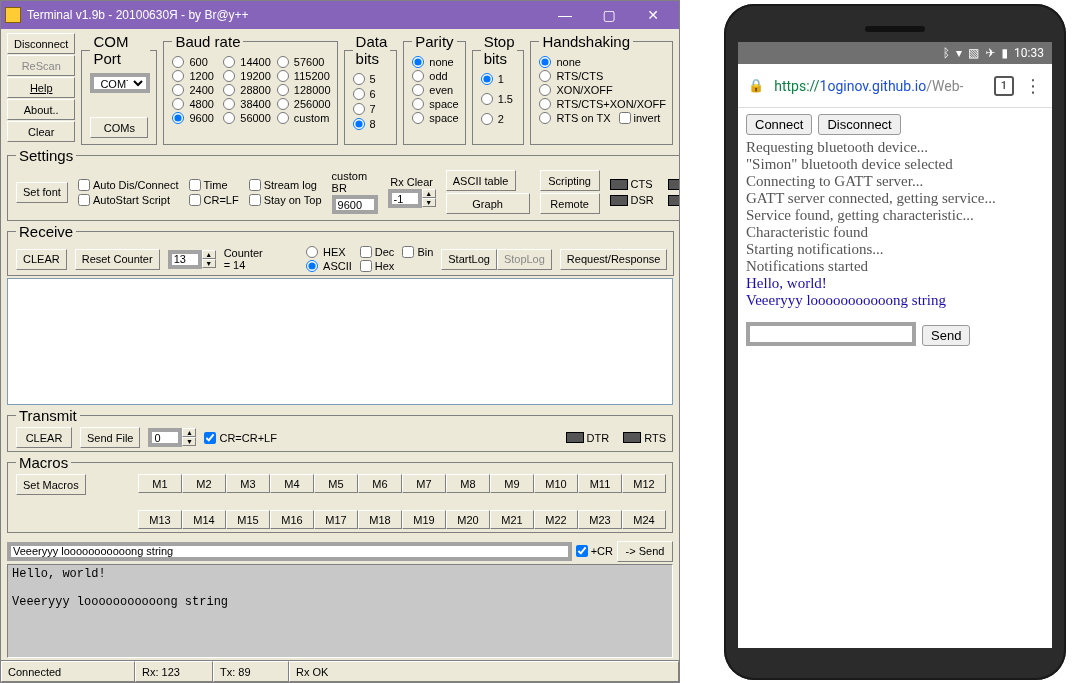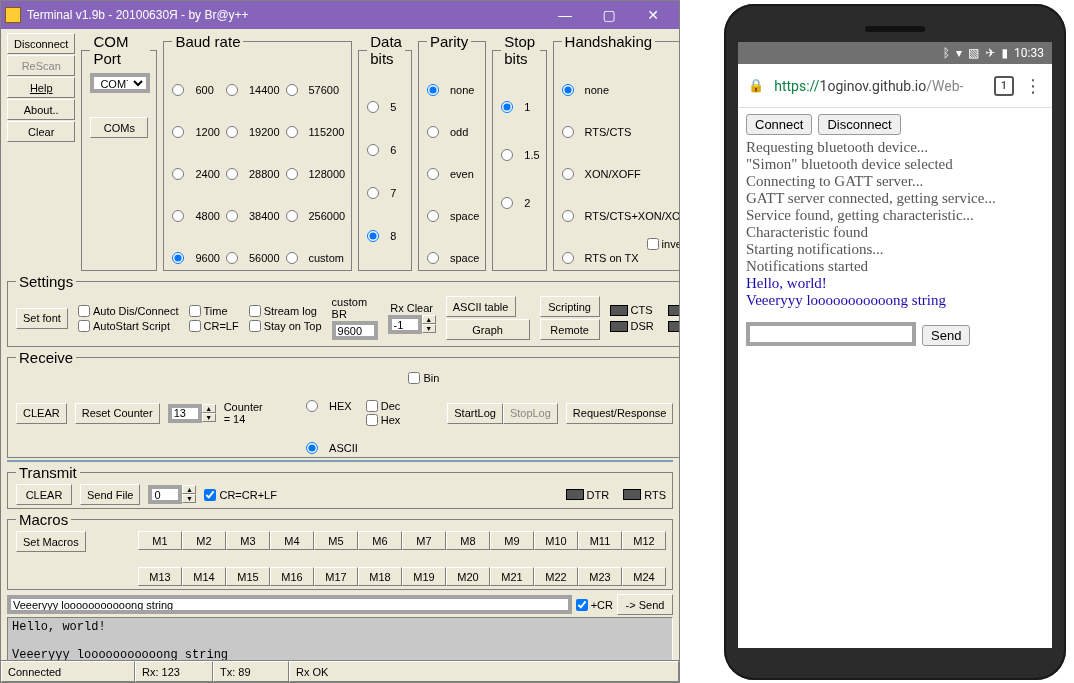--- a/index.html
+++ b/index.html
@@ -14,21 +14,21 @@
 fieldset{border:1px solid #808080;margin:0;padding:6px 6px 6px 8px;font-size:11px;position:relative;}
 legend{padding:0 3px;font-size:15px;}
 .row{display:flex;gap:6px;}
 .col{display:flex;flex-direction:column;gap:4px;}
 .btn{background:#ece9d8;border:1px solid #808080;border-top-color:#fff;border-left-color:#fff;height:21px;padding:0 6px;font-size:11px;font-family:inherit;display:inline-flex;align-items:center;justify-content:center;white-space:nowrap;cursor:default;}
 .btn.dis{color:#888;}
 input[type=text],input[type=number],select{font-family:inherit;font-size:11px;border:4px solid #a3a3a3;background:#fff;height:19px;padding:0 2px;}
 select{height:20px;}
 .cb{display:inline-flex;align-items:center;gap:3px;font-size:11px;white-space:nowrap;}
 .cb input{margin:0;width:12px;height:12px;}
-.rb{display:inline-flex;align-items:flex-start;gap:11px;font-size:11px;white-space:nowrap;margin-top:28px;}
+.rb{display:inline-flex;align-items:flex-start;gap:5px;font-size:11px;white-space:nowrap;}
 .rb input{margin:0;width:12px;height:12px;}
 .grid{display:grid;}
 .led{display:inline-flex;align-items:center;gap:3px;font-size:11px;}
 .led .bx{width:18px;height:11px;background:#555;border:1px solid #000;}
 .sunk{background:#fff;border:1px solid #808080;border-right-color:#fff;border-bottom-color:#fff;}
 .textarea{background:#fff;flex:1;border:1px solid #7f9db9;overflow:auto;}
 .monos{font-family:"Courier New",monospace;font-size:12px;white-space:pre;padding:2px 4px;background:#c8c8c8;}
 .sendrow{display:flex;align-items:center;gap:4px;background:#ece9d8;}
 .macbtn{width:44px;height:19px;}
 .statusbar{height:22px;border-top:1px solid #808080;display:flex;background:#ece9d8;}
@@ -39,21 +39,21 @@
 .spin .ar button{width:14px;height:9px;font-size:7px;line-height:7px;padding:0;background:#ece9d8;border:1px solid #808080;border-top-color:#fff;border-left-color:#fff;}
 
 .phone{position:absolute;left:724px;top:4px;width:342px;height:676px;background:#2b2b2b;border-radius:30px;padding:14px 14px 14px 14px;box-shadow:inset 0 0 0 2px #1a1a1a;}
 .phone .speaker{width:60px;height:6px;background:#111;border-radius:3px;margin:8px auto 10px;}
 .phone .screen{background:#fff;width:100%;height:606px;display:flex;flex-direction:column;font-family:Roboto,Arial,sans-serif;}
 .andbar{height:22px;background:#707070;color:#fff;display:flex;align-items:center;justify-content:flex-end;gap:6px;padding:0 8px;font-size:12px;}
 .andicon{display:inline-block;}
 .chromebar{height:44px;display:flex;align-items:center;gap:10px;padding:0 10px;border-bottom:1px solid #ddd;font-size:14px;}
 .lock{color:#0b8043;font-size:13px;}
 .url{flex:1;white-space:nowrap;overflow:hidden;text-overflow:clip;color:#333;}
-.url .dom{color:#404040;}
+.url .dom{color:#1d4ed8;}
 .url .sch{color:#0b8043;}
 .tabct{width:20px;height:20px;border:2px solid #555;border-radius:3px;display:flex;align-items:center;justify-content:center;font-size:11px;color:#555;font-weight:600;}
 .kebab{font-size:18px;color:#555;line-height:14px;}
 .page{flex:1;padding:6px 8px;font-family:"Times New Roman",serif;font-size:15px;color:#555;}
 .page .pbtn{font-family:Arial;font-size:13px;background:#efefef;border:1px solid #999;border-radius:3px;padding:2px 8px;color:#000;}
 .page .bline{color:#1a0dab;}
 .page input[type=text]{height:24px;font-size:13px;width:170px;}
 .page .srow{display:flex;gap:6px;align-items:flex-end;margin-top:13px;}
 </style>
 </head>

